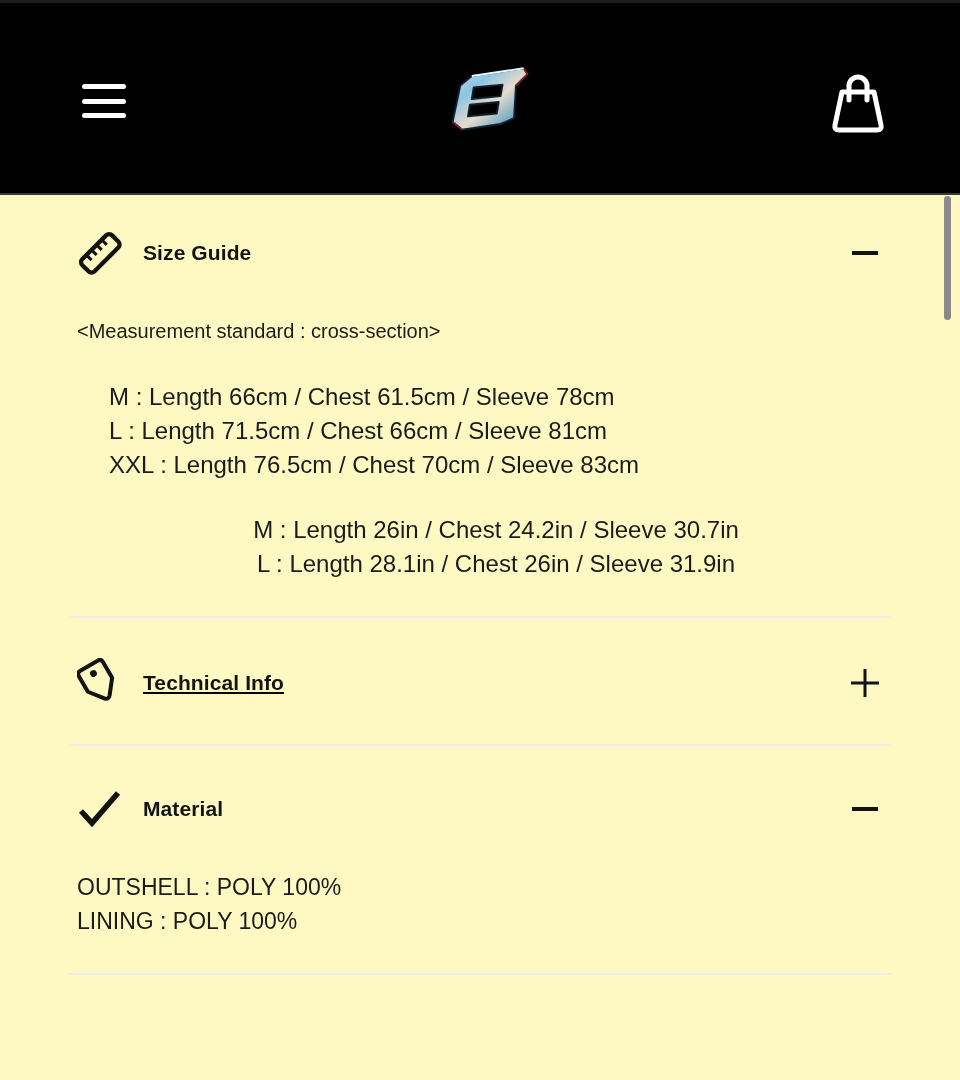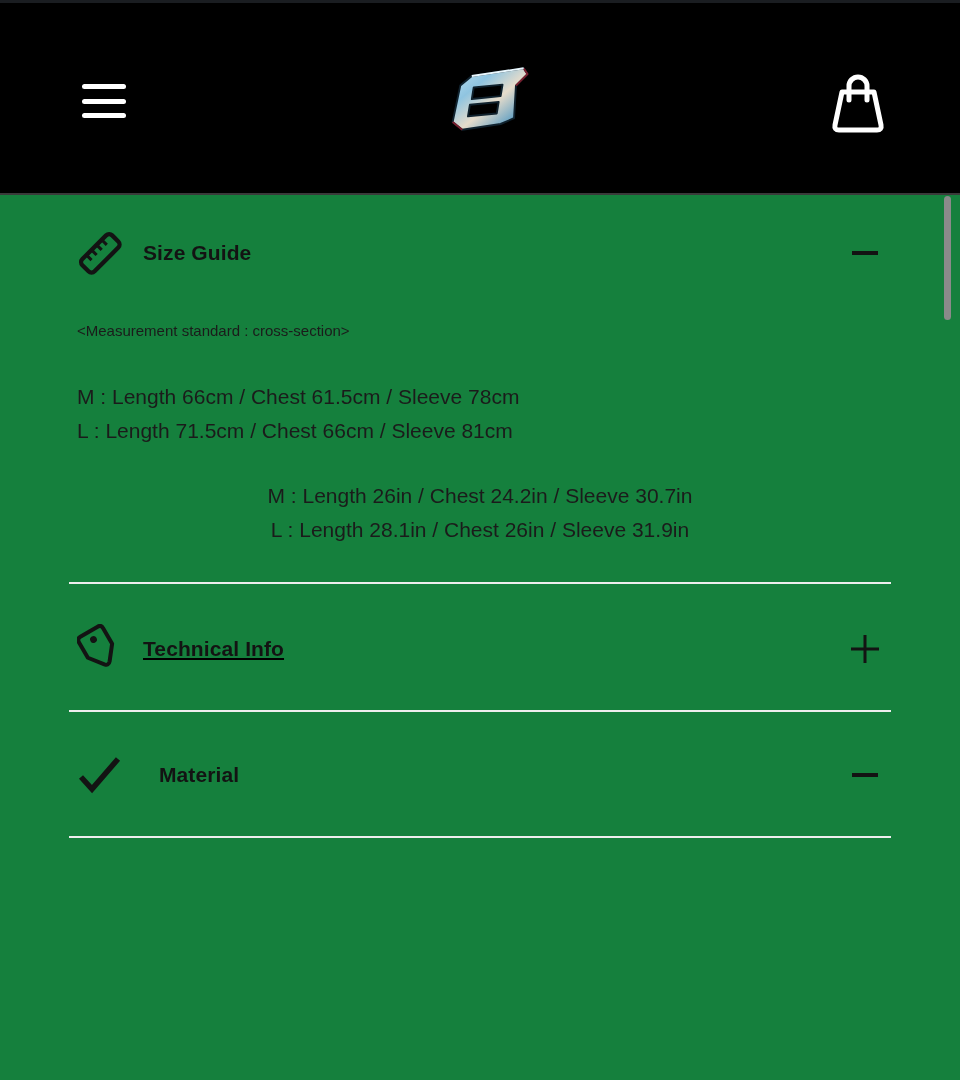--- a/index.html
+++ b/index.html
@@ -1,18 +1,18 @@
 <!DOCTYPE html>
 <html><head>
 <meta charset="utf-8">
 <style>
   * { margin:0; padding:0; box-sizing:border-box; }
   html,body { width:960px; height:1080px; background:#fff; overflow:hidden;
               font-family:"Liberation Sans","DejaVu Sans",sans-serif; }
-  .page { position:relative; width:960px; height:1080px; background:#15803d; }
+  .page { position:relative; width:960px; height:1080px; background:#fef9c3; }
 
   
   .app-header { position:absolute; top:0; left:0; width:960px; height:195px;
                 background:#000; border-bottom:2px solid #3a3a3a; }
   .top-strip { position:absolute; top:0; left:0; right:0; height:3px; background:#1a1d21; }
 
   .hamburger { position:absolute; left:82px; top:84px; width:44px; height:34px;
                display:flex; flex-direction:column; justify-content:space-between; cursor:pointer; }
   .hamburger span { display:block; height:5px; width:100%; background:#fff; border-radius:3px; }
 
@@ -27,32 +27,32 @@
   .section-header { display:flex; align-items:center; height:50px; position:relative; }
   .section-header .sec-icon { width:46px; height:46px; display:flex; align-items:center;
                               justify-content:center; flex:0 0 46px; }
   .section-title { margin-left:20px; font-size:21px; font-weight:700; color:#131313;
                    letter-spacing:0.1px; }
   .toggle { position:absolute; right:2px; top:50%; transform:translateY(-50%);
             width:32px; height:32px; display:flex; align-items:center; justify-content:center;
             cursor:pointer; }
 
   #size-guide-header { margin-top:31px; }
-  .intro-line { margin-top:36px; font-size:15px; line-height:34px; color:#1b1b1b; }
+  .intro-line { margin-top:36px; font-size:20px; line-height:34px; color:#1b1b1b; }
   .size-block { margin-top:32px; }
   .size-block.inches { margin-top:31px;text-align:center; }
-  .size-block p { font-size:21px; line-height:34px; color:#1b1b1b; }
+  .size-block p { font-size:24px; line-height:34px; color:#1b1b1b;margin-left:32px; }
 
   .divider { height:2px; background:#eeeeee; margin:0 -8px; }
   #divider-1 { margin-top:35px; }
   #divider-2 { margin-top:35px; }
   #divider-3 { margin-top:35px; }
 
   #technical-info-header { margin-top:39px; height:52px;text-decoration:underline; }
-  #material-header { margin-top:37px; height:52px;gap:16px; }
+  #material-header { margin-top:37px; height:52px; }
 
   .material-block { margin-top:35px; }
   .material-block p { font-size:23px; line-height:34px; color:#1b1b1b; }
 
   
   .scrollbar-thumb { position:absolute; left:944px; top:196px; width:7px; height:124px;
                      background:#8a8a8a; border-radius:4px; }
 </style>
 </head>
 <body>
@@ -111,20 +111,21 @@
           <path d="M1,3 H27" stroke="#131313" stroke-width="4"></path>
         </svg>
       </span>
     </div>
 
     <p class="intro-line">&lt;Measurement standard : cross-section&gt;</p>
 
     <div class="size-block">
       <p>M : Length 66cm / Chest 61.5cm / Sleeve 78cm</p>
       <p>L : Length 71.5cm / Chest 66cm / Sleeve 81cm</p>
+      <p>XXL : Length 76.5cm / Chest 70cm / Sleeve 83cm</p>
     </div>
 
     <div class="size-block inches">
       <p>M : Length 26in / Chest 24.2in / Sleeve 30.7in</p>
       <p>L : Length 28.1in / Chest 26in / Sleeve 31.9in</p>
     </div>
 
     <div class="divider" id="divider-1"></div>
 
     <div class="section-header" id="technical-info-header">
@@ -153,20 +154,24 @@
         </svg>
       </span>
       <span class="section-title">Material</span>
       <span class="toggle">
         <svg width="28" height="6" viewBox="0 0 28 6">
           <path d="M1,3 H27" stroke="#131313" stroke-width="4"></path>
         </svg>
       </span>
     </div>
 
+    <div class="material-block">
+      <p>OUTSHELL : POLY 100%</p>
+      <p>LINING : POLY 100%</p>
+    </div>
 
     <div class="divider" id="divider-3"></div>
 
   </main>
 
   <div class="scrollbar-thumb"></div>
 
 </div>
 
 </body></html>

